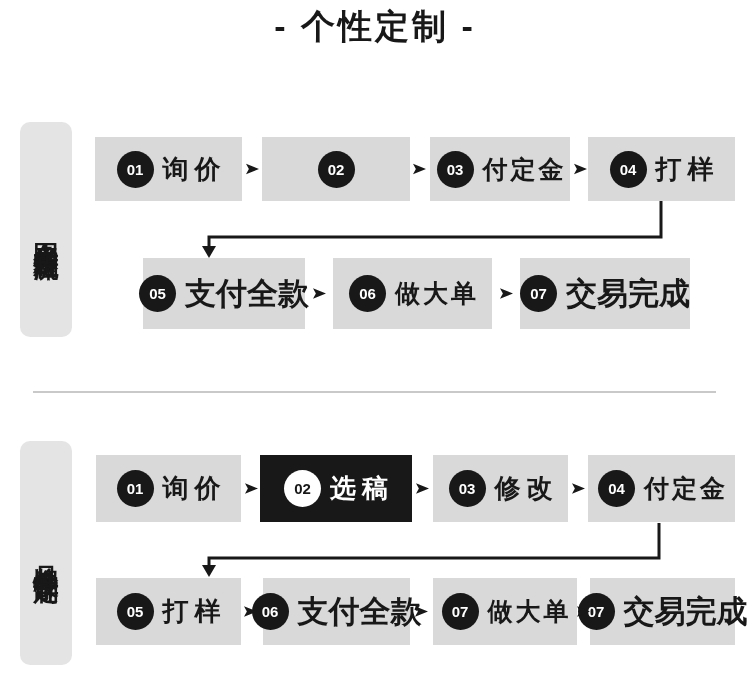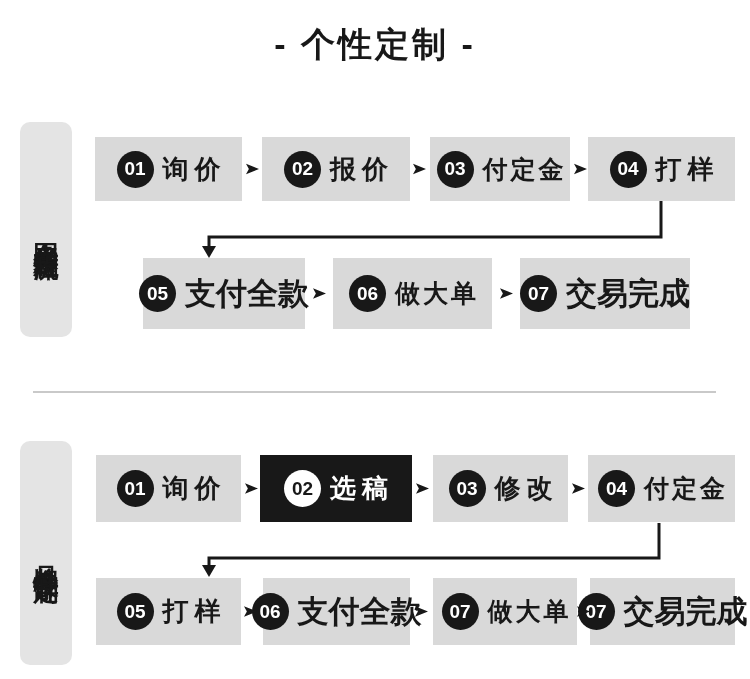--- a/index.html
+++ b/index.html
@@ -13,21 +13,21 @@
   *{margin:0;padding:0;box-sizing:border-box;}
   html,body{background:var(--page-bg);}
   body{font-family:"Liberation Sans","DejaVu Sans",sans-serif;}
   #canvas{
     position:relative;
     width:750px;height:679px;
     background:var(--page-bg);
     overflow:hidden;
   }
   .page-title{
-    position:absolute;left:0;top:22px;width:750px;
+    position:absolute;left:0;top:4px;width:750px;
     text-align:center;
     font-size:34px;font-weight:bold;color:var(--dark);
     letter-spacing:3px;
   }
   .vlabel{
     position:absolute;
     background:var(--label-bg);
     border-radius:10px;
     display:flex;align-items:center;justify-content:center;
   }
@@ -41,21 +41,21 @@
     position:absolute;
     background:var(--box-bg);
     display:flex;align-items:center;justify-content:center;
     gap:9px;
   }
   .step.dark{background:var(--dark);}
   .badge{
     width:37px;height:37px;border-radius:50%;
     background:var(--dark);color:var(--white);
     display:flex;align-items:center;justify-content:center;
-    font-size:19px;font-weight:bold;
+    font-size:15px;font-weight:bold;
     flex:0 0 auto;
   }
   .step.dark .badge{background:var(--white);color:var(--dark);}
   .step-label{
     font-weight:bold;color:var(--dark);
     white-space:nowrap;
   }
   .step.dark .step-label{color:var(--white);}
   .len2{font-size:26px;letter-spacing:6px;margin-right:-6px;text-align:center;}
   .len3{font-size:25px;letter-spacing:3px;margin-right:-3px;}
@@ -93,21 +93,20 @@
   <div id="flow-root">
       <div class="vlabel" style="left: 20px; top: 122px; width: 52px; height: 215px;">
         <span>来图来样定制流程</span>
       </div>
       <div class="step" style="left: 95px; top: 137px; width: 147px; height: 64px;">
         <span class="badge">01</span>
         <span class="step-label len2">询价</span>
       </div>
       <div class="step" style="left: 262px; top: 137px; width: 148px; height: 64px;">
         <span class="badge">02</span>
-        <span class="step-label len2">报价</span>
       </div>
       <div class="step" style="left: 430px; top: 137px; width: 140px; height: 64px;">
         <span class="badge">03</span>
         <span class="step-label len3">付定金</span>
       </div>
       <div class="step" style="left: 588px; top: 137px; width: 147px; height: 64px;">
         <span class="badge">04</span>
         <span class="step-label len2">打样</span>
       </div>
       <div class="arrow" style="left: 246px; top: 162.5px;"></div>

